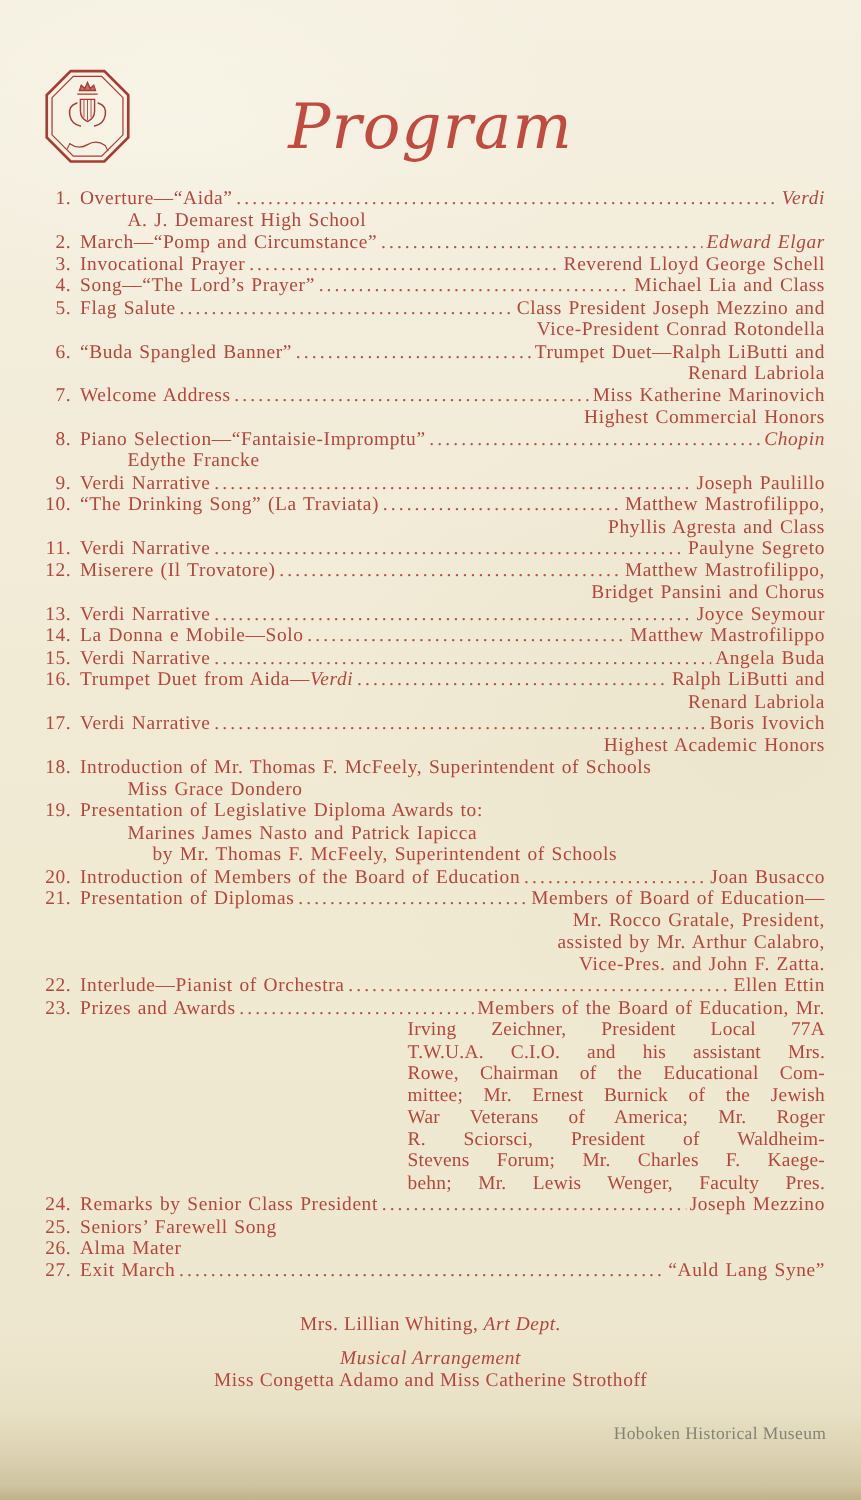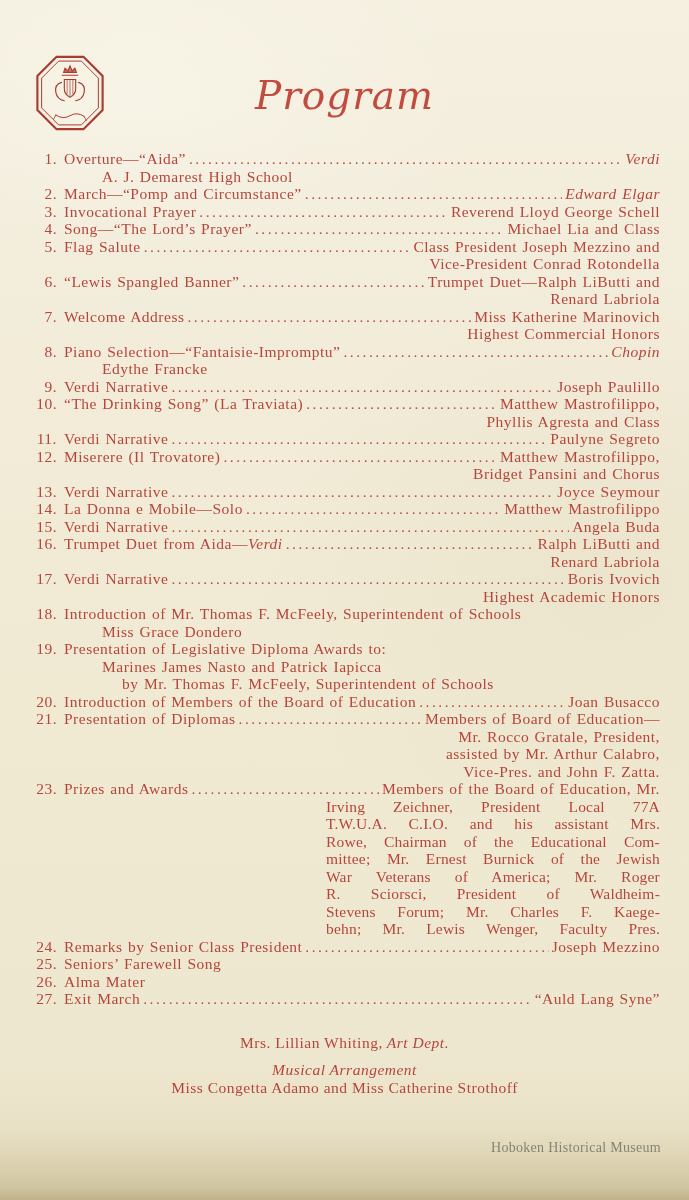--- a/index.html
+++ b/index.html
@@ -10,21 +10,21 @@
       radial-gradient(ellipse 500px 420px at 88% 48%, rgba(205,195,155,0.14), transparent 70%),
       linear-gradient(180deg,#f5f0e0 0%,#f2ecda 25%,#f0ead3 60%,#eee7cf 88%,#e9e1c6 94%,#dcd2b2 97%,#cfc4a0 99%,#bfb289 100%);
     color:#b5463c;
     font-family:"Liberation Serif", serif;
   }
   .header{position:relative;height:150px;}
   .seal{position:absolute;left:34px;top:54px;width:72px;height:78px;}
   .prog-title{
     position:absolute;left:0;right:0;top:76px;margin:0;text-align:center;
     font-family:"DejaVu Serif", serif;font-style:italic;font-weight:normal;
-    font-size:39px;line-height:1;color:#c24b40;letter-spacing:1px;
+    font-size:50px;line-height:1;color:#c24b40;letter-spacing:1px;
   }
   .list{
     padding:0 29px 0 30px;font-size:15.5px;line-height:17.5px;
     letter-spacing:0.5px;word-spacing:1px;
   }
   .item{display:flex;}
   .num{flex:0 0 27px;width:27px;text-align:right;white-space:nowrap;}
   .body{flex:1;margin-left:7px;min-width:0;}
   .mainline{display:flex;align-items:flex-start;}
   .ititle{white-space:nowrap;}
@@ -121,21 +121,21 @@
             <span class="leader"></span>
             <span class="rtext">Class President Joseph Mezzino and</span>
           </div>
           <div class="sub right">Vice-President Conrad Rotondella</div>
         </div>
       </div>
       <div class="item">
         <span class="num">6.</span>
         <div class="body">
           <div class="mainline">
-            <span class="ititle">“Lewis Spangled Banner”</span>
+            <span class="ititle">“Buda Spangled Banner”</span>
             <span class="leader"></span>
             <span class="rtext">Trumpet Duet—Ralph LiButti and</span>
           </div>
           <div class="sub right">Renard Labriola</div>
         </div>
       </div>
       <div class="item">
         <span class="num">7.</span>
         <div class="body">
           <div class="mainline">
@@ -284,20 +284,30 @@
         <span class="num">21.</span>
         <div class="body">
           <div class="mainline">
             <span class="ititle">Presentation of Diplomas</span>
             <span class="leader"></span>
             <span class="rtext">Members of Board of Education—</span>
           </div>
           <div class="sub right">Mr. Rocco Gratale, President,</div>
           <div class="sub right">assisted by Mr. Arthur Calabro,</div>
           <div class="sub right">Vice-Pres. and John F. Zatta.</div>
+        </div>
+      </div>
+      <div class="item">
+        <span class="num">22.</span>
+        <div class="body">
+          <div class="mainline">
+            <span class="ititle">Interlude—Pianist of Orchestra</span>
+            <span class="leader"></span>
+            <span class="rtext">Ellen Ettin</span>
+          </div>
         </div>
       </div>
       <div class="item">
         <span class="num">23.</span>
         <div class="body">
           <div class="mainline">
             <span class="ititle">Prizes and Awards</span>
             <span class="leader"></span>
             <span class="rtext">Members of the Board of Education, Mr.</span>
           </div>

